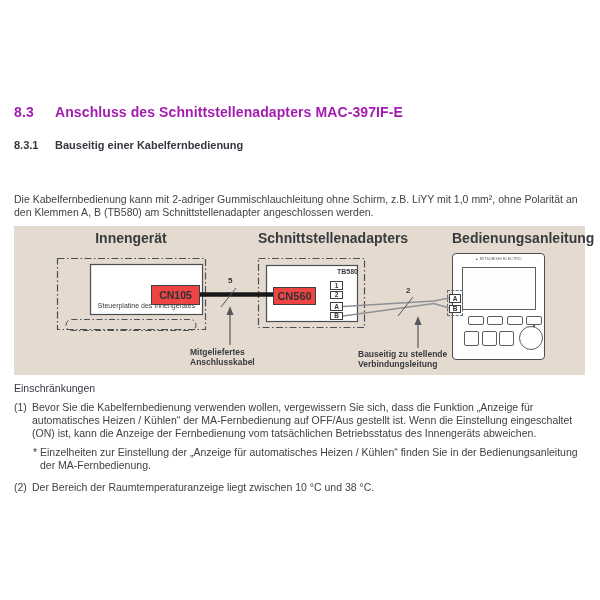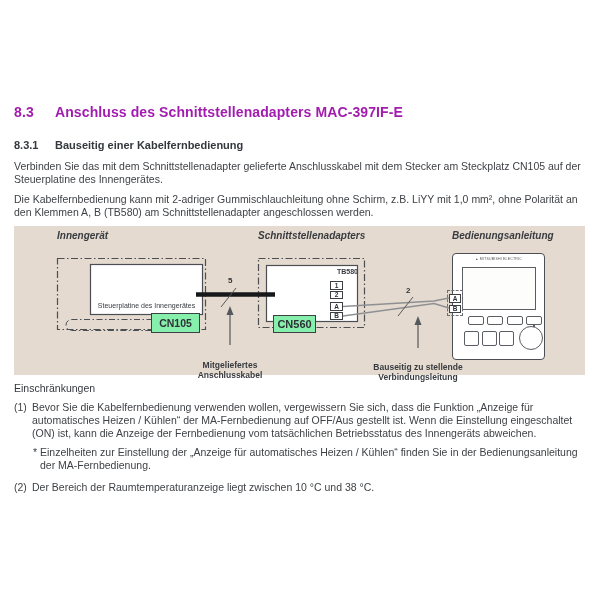--- a/index.html
+++ b/index.html
@@ -15,37 +15,37 @@
   .h2 .num{width:41px;}
 
   
   .para{position:absolute;left:14px;width:572px;font-size:10.5px;line-height:13px;color:#3f4246;}
   #para1{top:160px;}
   #para2{top:193px;}
 
   
   #diagram{position:absolute;left:14px;top:226px;width:571px;height:149px;}
   #diagram svg{position:absolute;left:0;top:0;}
-  .dlabel{position:absolute;font-size:10px;font-weight:bold;color:#383b40;font-style:italic;}
-  .conn{position:absolute;background:#86efac;border:1.5px solid #3c3f44;display:flex;
-        align-items:center;justify-content:center;font-weight:600;color:#2e3135;margin-top:28px;}
+  .dlabel{position:absolute;font-size:14px;font-weight:bold;color:#383b40;text-align:center;}
+  .conn{position:absolute;background:#ef4444;border:1.5px solid #3c3f44;display:flex;
+        align-items:center;justify-content:center;font-weight:600;color:#2e3135;}
   #cn105{left:137px;top:59px;width:47px;height:18px;font-size:10.5px;}
   #cn560{left:259px;top:61px;width:41px;height:16px;font-size:11px;}
   .tb-label{position:absolute;left:290px;top:42px;width:54px;text-align:right;
         font-size:7px;font-weight:bold;color:#383b40;}
   .term{position:absolute;left:316px;width:13px;height:8.5px;background:#fff;border:1px solid #3c3f44;
         box-sizing:border-box;display:flex;align-items:center;justify-content:center;
         font-size:6.5px;font-weight:bold;color:#2e3135;}
   .board-label{position:absolute;left:77px;top:76px;width:111px;text-align:center;
         font-size:7px;color:#383b40;}
   .wire-num{position:absolute;font-size:8px;font-weight:bold;color:#33363b;}
   #num5{left:214px;top:50px;}
   #num2{left:392px;top:60px;}
-  .note{position:absolute;text-align:center;font-size:8.5px;font-weight:bold;
-        line-height:9.5px;color:#383b40;margin-top:13px;}
+  .note{position:absolute;text-align:left;font-size:8.5px;font-weight:bold;
+        line-height:9.5px;color:#383b40;}
   #note1{left:176px;top:122px;width:80px;}
   #note2{left:344px;top:124px;width:120px;}
 
   
   #remote{position:absolute;left:438px;top:27px;width:93px;height:107px;background:#fff;
         border:1.8px solid #4b4e53;border-radius:4px;box-sizing:border-box;}
   #remote .logo{position:absolute;left:0;top:3px;width:100%;text-align:center;
         font-size:3.5px;color:#555;letter-spacing:.2px;line-height:4px;}
   #remote .logo .tri{display:inline-block;transform:scale(.9);color:#444;}
   #remote .screen{position:absolute;left:9px;top:13px;width:74px;height:43px;
@@ -76,21 +76,20 @@
   <div class="h1">
     <span class="num">8.3</span>
     <span>Anschluss des Schnittstellenadapters MAC-397IF-E</span>
   </div>
 
   <div class="h2">
     <span class="num">8.3.1</span>
     <span>Bauseitig einer Kabelfernbedienung</span>
   </div>
 
-  <div class="para" id="para1">Verbinden Sie das mit dem Schnittstellenadapter gelieferte Anschlusskabel mit dem Stecker am Steckplatz CN105 auf der Steuerplatine des Innengerätes.</div>
   <div class="para" id="para2">Die Kabelfernbedienung kann mit 2-adriger Gummischlauchleitung ohne Schirm, z.B. LiYY mit 1,0 mm², ohne Polarität an den Klemmen A, B (TB580) am Schnittstellenadapter angeschlossen werden.</div>
 
   <div id="diagram" style="background:#e4dacf;">
     <svg width="571" height="149" viewBox="0 0 571 149">
 
       <rect x="43.5" y="32.5" width="148" height="71" fill="none" stroke="#4b4e53" stroke-width="1.2" stroke-dasharray="7 2.5 1.5 2.5"></rect>
 
       <rect x="76.5" y="38.5" width="112" height="50" fill="#ffffff" stroke="#4b4e53" stroke-width="1.2"></rect>
 
       <rect x="52" y="93.5" width="130" height="11" rx="5.5" fill="none" stroke="#4b4e53" stroke-width="1" stroke-dasharray="6 2.5 1.5 2.5"></rect>

